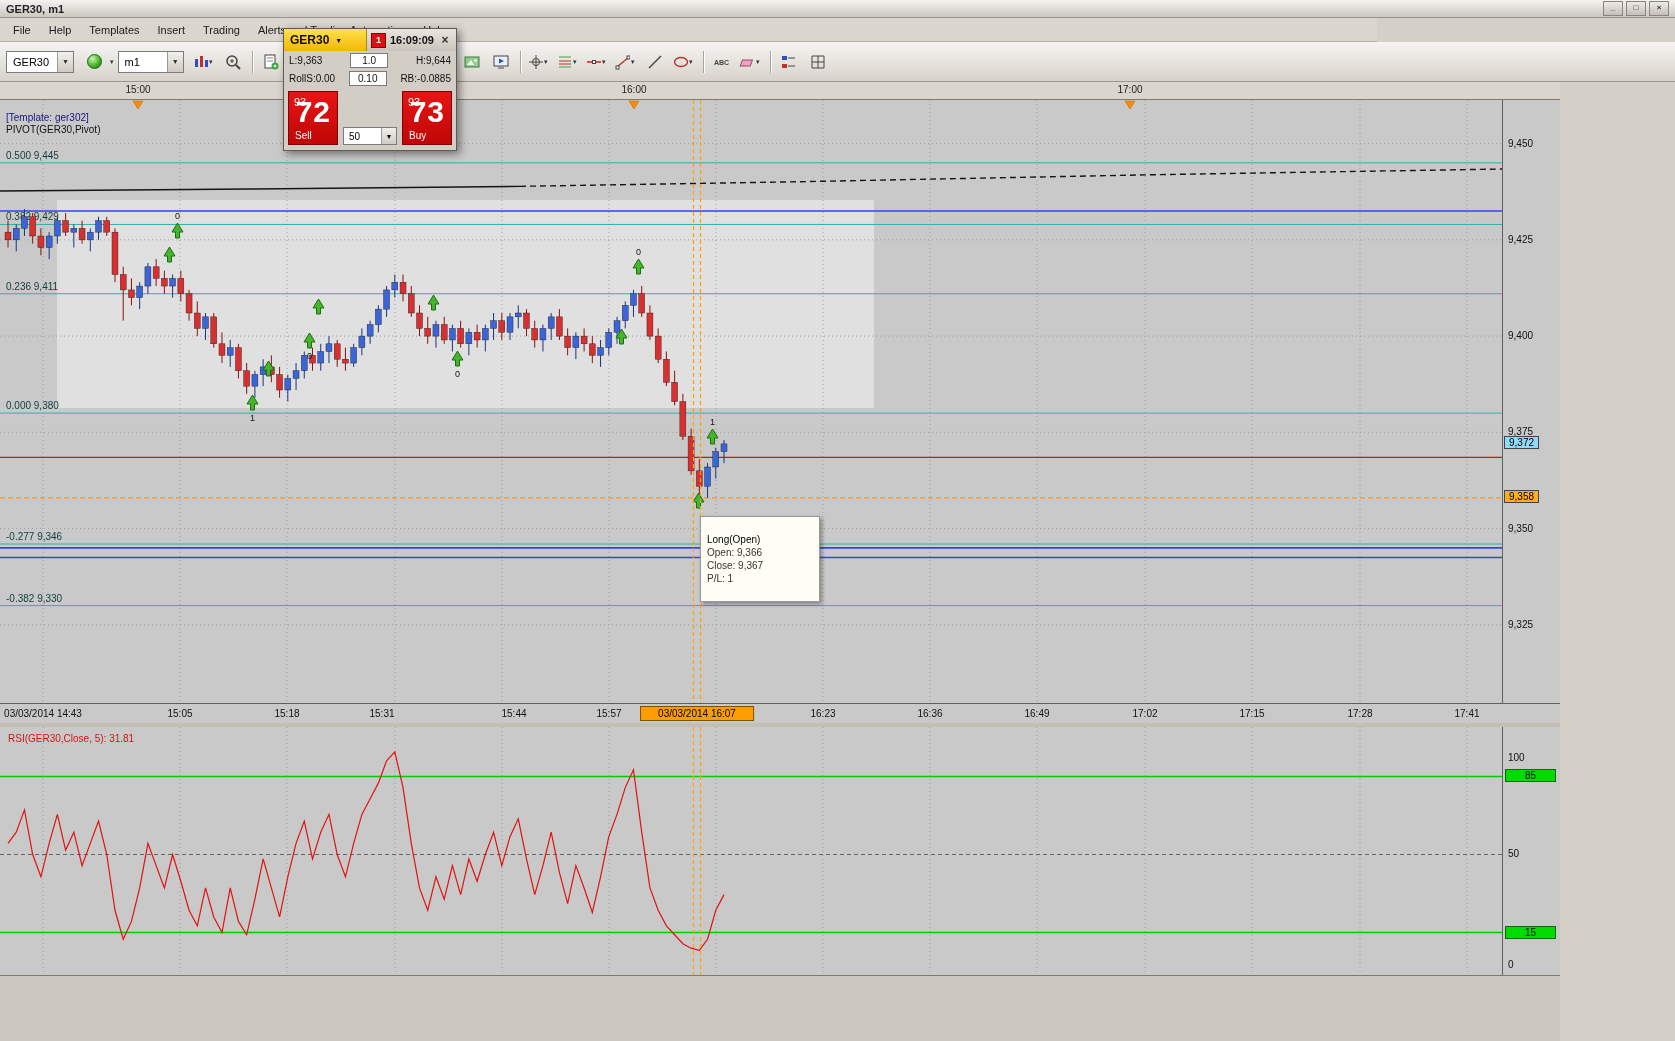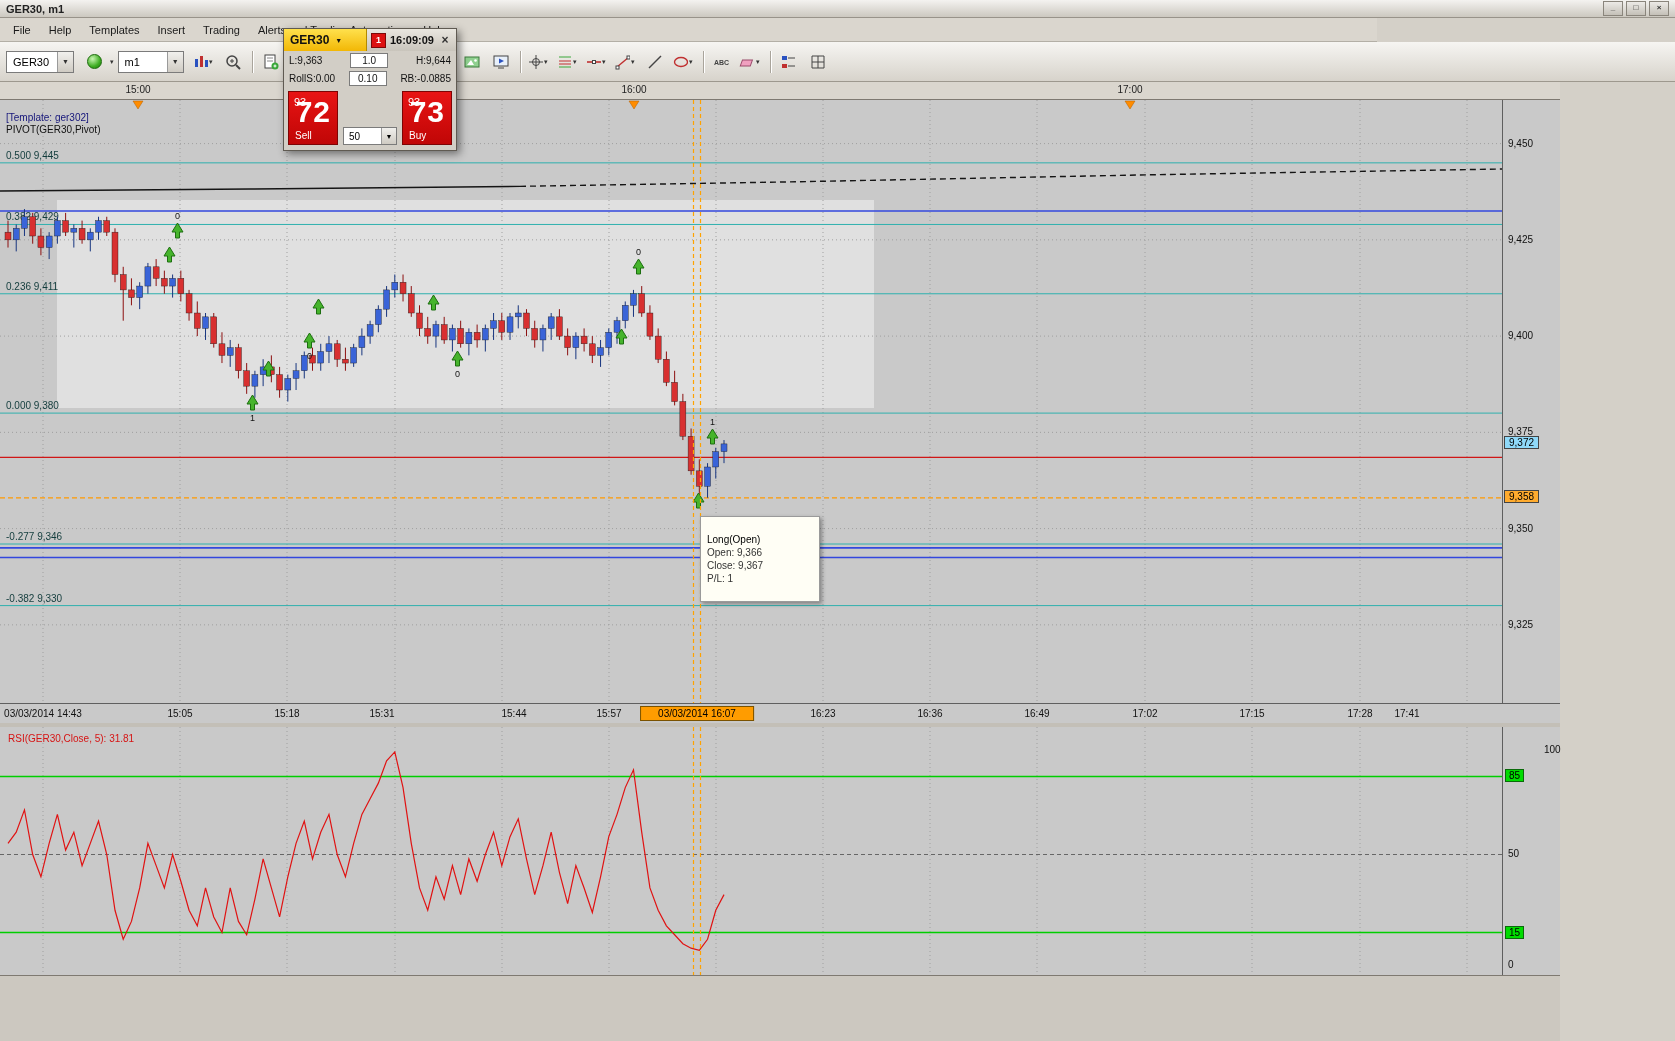--- a/index.html
+++ b/index.html
@@ -27,21 +27,21 @@
   .ptick{position:absolute;left:5px;font-size:10px;color:#101010}
   .pbadge{position:absolute;left:1px;font-size:10px;color:#000;padding:0 4px;border:1px solid #444}
   #time-axis{position:absolute;left:0;top:703px;width:1560px;height:20px;background:#c9c9c9;border-top:1px solid #5f5f5f;box-sizing:border-box;z-index:1}
   .ttick{position:absolute;top:4px;font-size:10px;color:#111;transform:translateX(-50%);white-space:nowrap}
   .tbadge{position:absolute;top:2px;transform:translateX(-50%);background:#ff9c00;border:1px solid #7a5200;font-size:10px;color:#000;padding:1px 17px;white-space:nowrap}
   #splitter{position:absolute;left:0;top:723px;width:1560px;height:4px;background:#c3bfb7;border-bottom:1px solid #8d887f}
   #rsi{position:absolute;left:0;top:727px;background:#c9c9c9;z-index:1}
   #rsi-label{position:absolute;left:8px;top:733px;font-size:10px;color:#d61414;z-index:3}
   #rsi-axis{position:absolute;left:1502px;top:727px;width:58px;height:248px;background:#c9c9c9;border-left:1px solid #5f5f5f;box-sizing:border-box;z-index:1}
   .rtick{position:absolute;left:5px;font-size:10px;color:#101010}
-  .rbadge{position:absolute;left:2px;font-size:10px;color:#000;background:#00dc00;border:1px solid #0a6a0a;padding:0 3px}
+  .rbadge{position:absolute;left:2px;font-size:10px;color:#000;background:#00dc00;border:1px solid #0a6a0a;padding:0 19px}
   #bottom-strip{position:absolute;left:0;top:975px;width:1560px;height:66px;background:#ccc8c0;border-top:1px solid #7e7971;box-sizing:border-box}
   #right-strip{position:absolute;left:1560px;top:82px;width:115px;height:959px;background:#d4d0c8}
   #tooltip{position:absolute;left:700px;top:516px;width:106px;background:#fffef5;border:1px solid #9a9a9a;box-shadow:2px 2px 4px rgba(0,0,0,.35);font-size:10px;color:#333;padding:16px 6px;z-index:6}
   #tooltip div{line-height:13px}
   #tooltip div:first-child{color:#000}
   #trade-panel{position:absolute;left:283px;top:28px;width:172px;background:#d2cec6;border:1px solid #5f5a52;box-shadow:3px 3px 8px rgba(0,0,0,.45);z-index:10}
   .tp-header{height:22px;display:flex}
   .tp-symbol{flex:1;background:linear-gradient(#ffe14d,#f2b705);display:flex;align-items:center;padding:0 6px;font-size:12px;font-weight:bold;color:#111;border-right:1px solid #b28a00}
   .tp-symbol .tp-caret{margin-left:6px;font-size:7px;font-weight:normal}
   .tp-right{flex:1.15;background:linear-gradient(#e9e6df,#c9c5bc);display:flex;align-items:center;padding:0 4px;gap:4px}
@@ -509,21 +509,21 @@
     <div class="ttick" style="left: 287px;">15:18</div>
     <div class="ttick" style="left: 382px;">15:31</div>
     <div class="ttick" style="left: 514px;">15:44</div>
     <div class="ttick" style="left: 609px;">15:57</div>
     <div class="ttick" style="left: 823px;">16:23</div>
     <div class="ttick" style="left: 930px;">16:36</div>
     <div class="ttick" style="left: 1037px;">16:49</div>
     <div class="ttick" style="left: 1145px;">17:02</div>
     <div class="ttick" style="left: 1252px;">17:15</div>
     <div class="ttick" style="left: 1360px;">17:28</div>
-    <div class="ttick" style="left: 1407px; text-align: center;">17:41</div>
+    <div class="ttick" style="left: 1467px; text-align: center;">17:41</div>
     <div class="tbadge" style="left: 697px;">03/03/2014 16:07</div>
   </div>
 <div id="splitter"></div>
 
 <svg id="rsi" width="1502" height="248">
     <line x1="43" y1="0" x2="43" y2="248" stroke="#9f9f9f" stroke-dasharray="1,3"></line>
     <line x1="180" y1="0" x2="180" y2="248" stroke="#9f9f9f" stroke-dasharray="1,3"></line>
     <line x1="287" y1="0" x2="287" y2="248" stroke="#9f9f9f" stroke-dasharray="1,3"></line>
     <line x1="395" y1="0" x2="395" y2="248" stroke="#9f9f9f" stroke-dasharray="1,3"></line>
     <line x1="502" y1="0" x2="502" y2="248" stroke="#9f9f9f" stroke-dasharray="1,3"></line>
@@ -538,21 +538,21 @@
     <line x1="1467" y1="0" x2="1467" y2="248" stroke="#9f9f9f" stroke-dasharray="1,3"></line>
     <line x1="0" y1="127.5" x2="1502" y2="127.5" stroke="#666" stroke-dasharray="4,3"></line>
     <line x1="0" y1="49.45" x2="1502" y2="49.45" stroke="#00ce00" stroke-width="1.4"></line>
     <line x1="0" y1="205.55" x2="1502" y2="205.55" stroke="#00ce00" stroke-width="1.4"></line>
     <polyline points="8,116.35 16.23,105.2 24.46,82.9 32.69,127.5 40.92,149.8 49.150000000000006,116.35 57.38,87.36 65.61,123.03999999999999 73.84,105.2 82.07000000000001,138.65 90.30000000000001,116.35 98.53,94.05 106.76,127.5 114.99000000000001,183.25 123.22,212.24 131.45,194.4 139.68,160.95 147.91,116.35 156.14000000000001,138.65 164.37,160.95 172.60000000000002,127.5 180.83,154.26 189.06,183.25 197.29000000000002,198.85999999999999 205.52,160.95 213.75,189.94 221.98000000000002,205.55 230.21,160.95 238.44,194.4 246.67000000000002,207.78 254.9,172.1 263.13,131.95999999999998 271.36,160.95 279.59000000000003,189.94 287.82,149.8 296.05,116.35 304.28000000000003,94.05 312.51,131.95999999999998 320.74,105.2 328.97,87.36 337.20000000000005,127.5 345.43,149.8 353.66,116.35 361.89000000000004,87.36 370.12,71.75 378.35,56.14 386.58000000000004,33.84 394.81,24.92 403.04,60.6 411.27000000000004,116.35 419.5,160.95 427.73,183.25 435.96000000000004,149.8 444.19,172.1 452.42,138.65 460.65000000000003,167.64 468.88,131.95999999999998 477.11,154.26 485.34000000000003,127.5 493.57000000000005,105.2 501.8,138.65 510.03000000000003,109.66 518.26,91.82 526.49,131.95999999999998 534.72,167.64 542.95,138.65 551.1800000000001,105.2 559.4100000000001,145.34 567.64,176.56 575.87,138.65 584.1,160.95 592.33,185.48 600.5600000000001,149.8 608.7900000000001,109.66 617.02,87.36 625.25,60.6 633.48,42.76 641.71,105.2 649.94,160.95 658.1700000000001,183.25 666.4000000000001,198.85999999999999 674.63,207.78 682.86,216.7 691.09,221.16 699.32,223.39 707.5500000000001,212.24 715.7800000000001,183.25 724.01,167.64" fill="none" stroke="#e01212" stroke-width="1.2"></polyline>
     <line x1="693.5" y1="0" x2="693.5" y2="248" stroke="#ffa200" stroke-dasharray="4,3" stroke-width="1.2"></line>
     <line x1="700.5" y1="0" x2="700.5" y2="248" stroke="#ffa200" stroke-dasharray="4,3" stroke-width="1.2"></line>
   </svg>
 <div id="rsi-label">RSI(GER30,Close, 5): 31.81</div>
 <div id="rsi-axis">
-    <div class="rtick" style="top: 17px; margin-left: 36px;">100</div>
+    <div class="rtick" style="top: 25px;">100</div>
     <div class="rbadge" style="top: 42.45px;">85</div>
     <div class="rtick" style="top: 120.5px;">50</div>
     <div class="rbadge" style="top: 198.55px;">15</div>
     <div class="rtick" style="top: 232px;">0</div>
   </div>
 
 <div id="bottom-strip"></div>
 <div id="right-strip"></div>
 
 <div id="tooltip">

